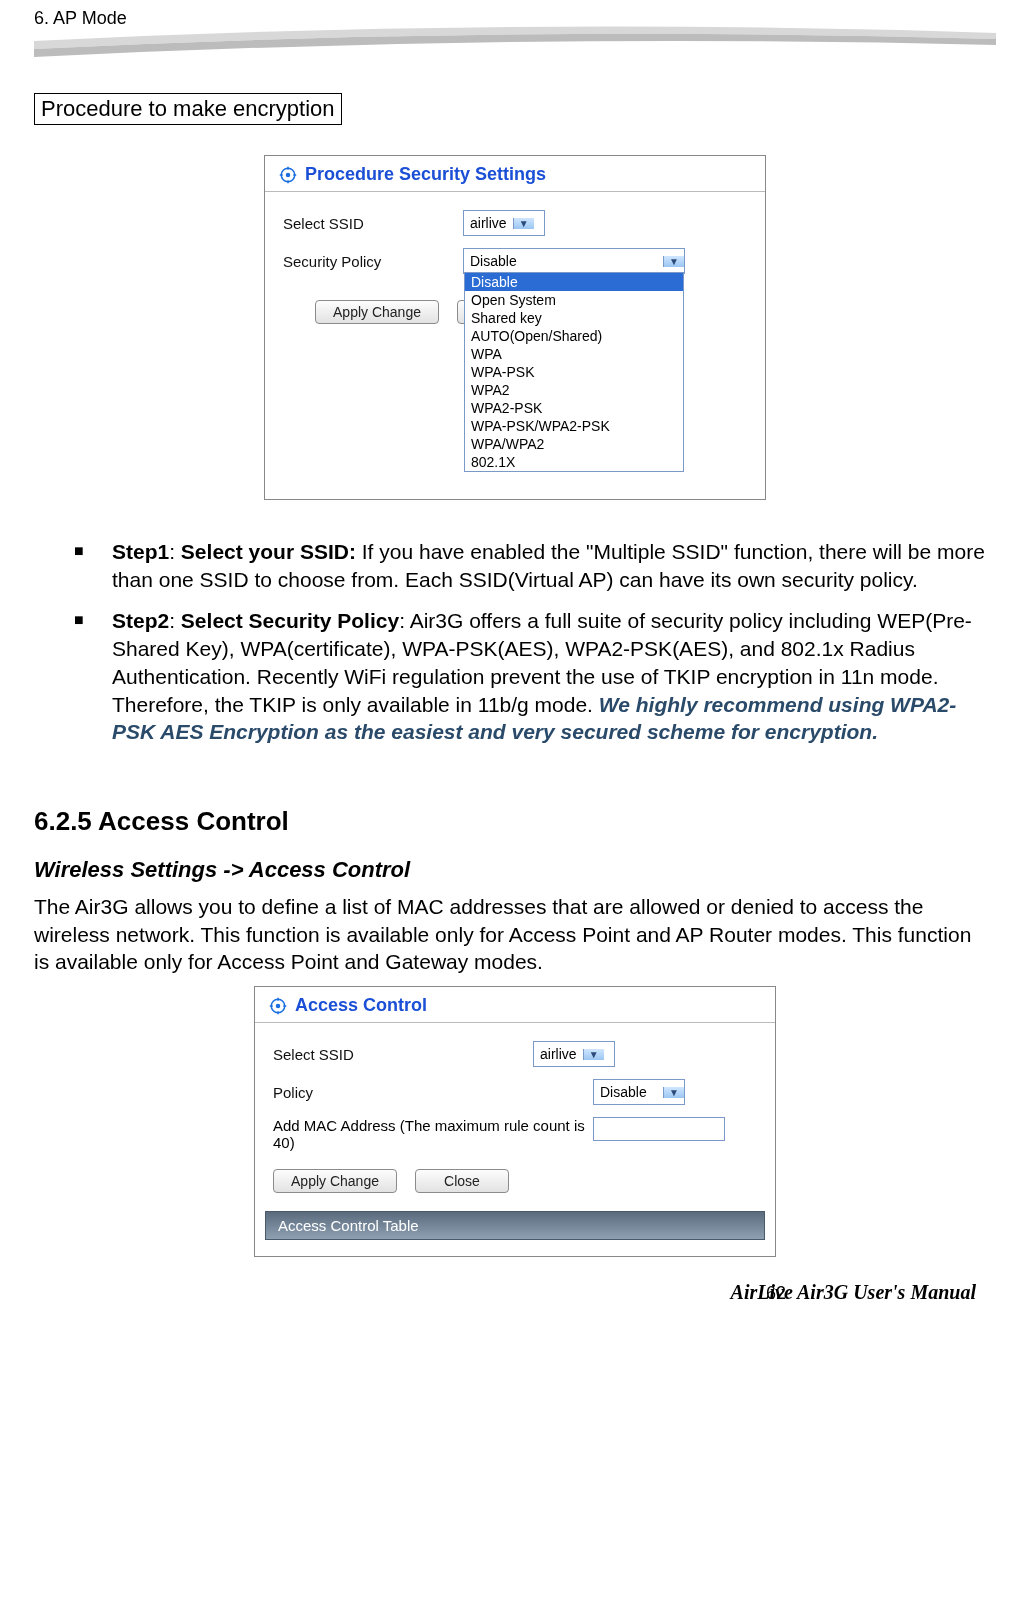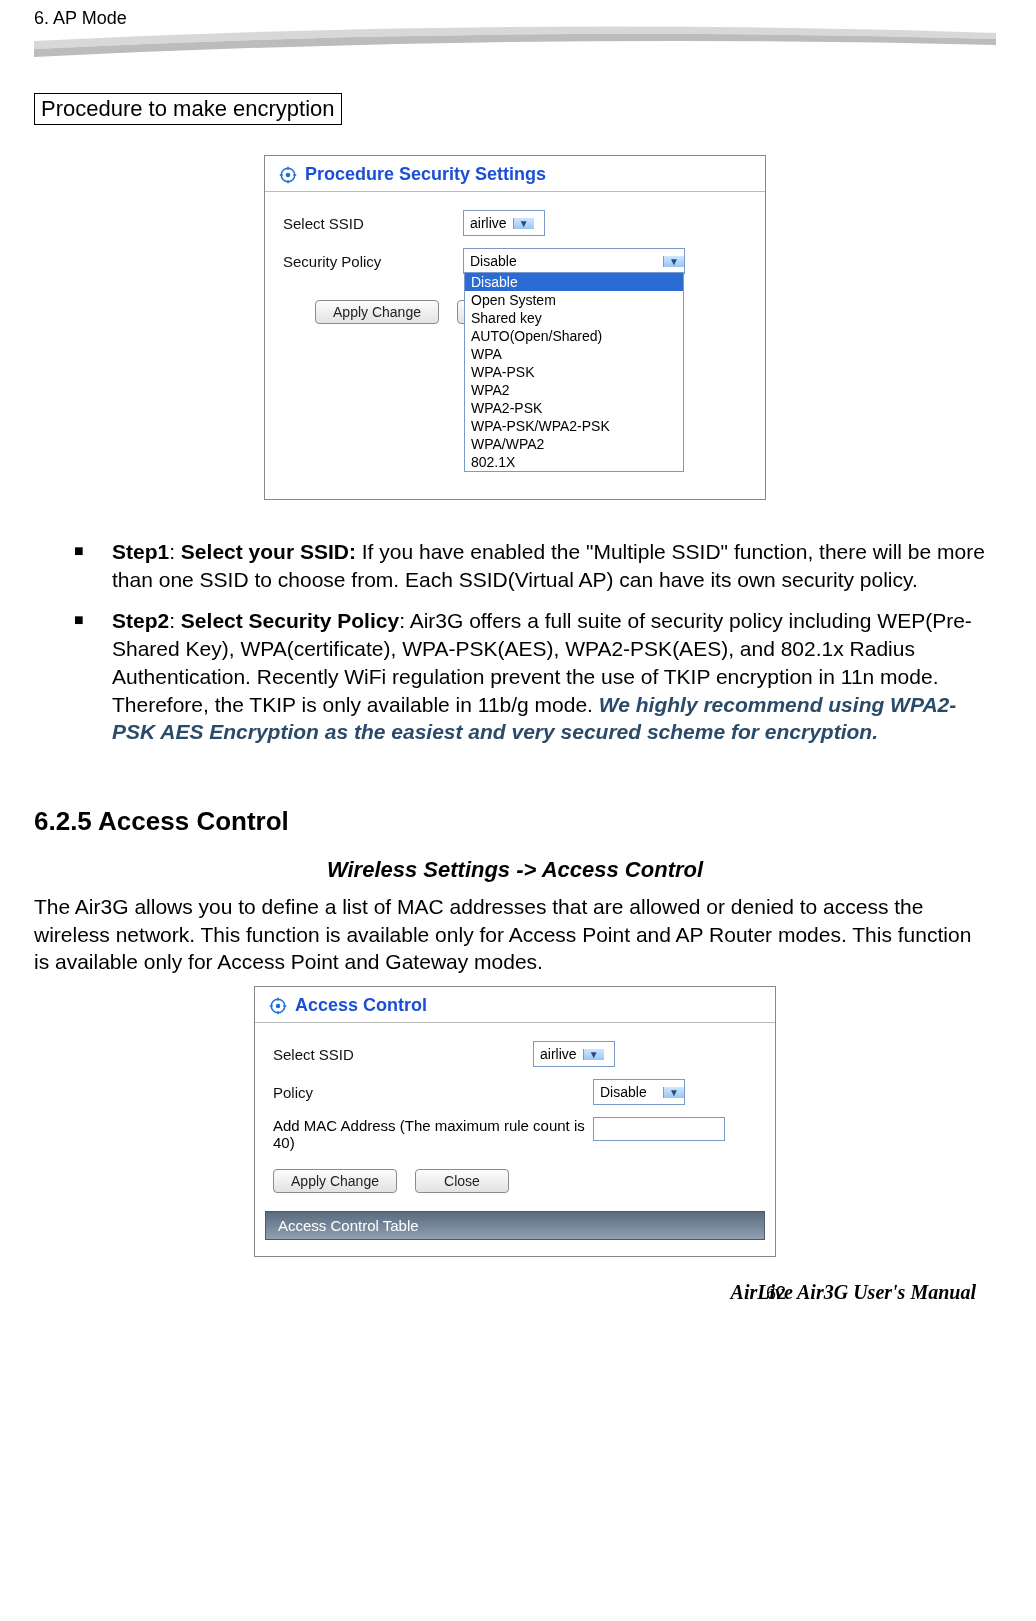--- a/index.html
+++ b/index.html
@@ -163,21 +163,20 @@
   .h-sub {
     font-size: 26px;
     font-weight: bold;
     margin: 60px 0 20px 0;
   }
   .h-path {
     font-size: 22px;
     font-style: italic;
     font-weight: bold;
     margin: 0 0 10px 0;
-    text-align: center;
   }
   .body-p {
     font-size: 21px;
     line-height: 1.32;
     margin: 0 10px 10px 0;
   }
   .ac-table-hdr {
     background: linear-gradient(#5a6b7e,#8ea0b2);
     color:#fff;
     font-size:15px;

